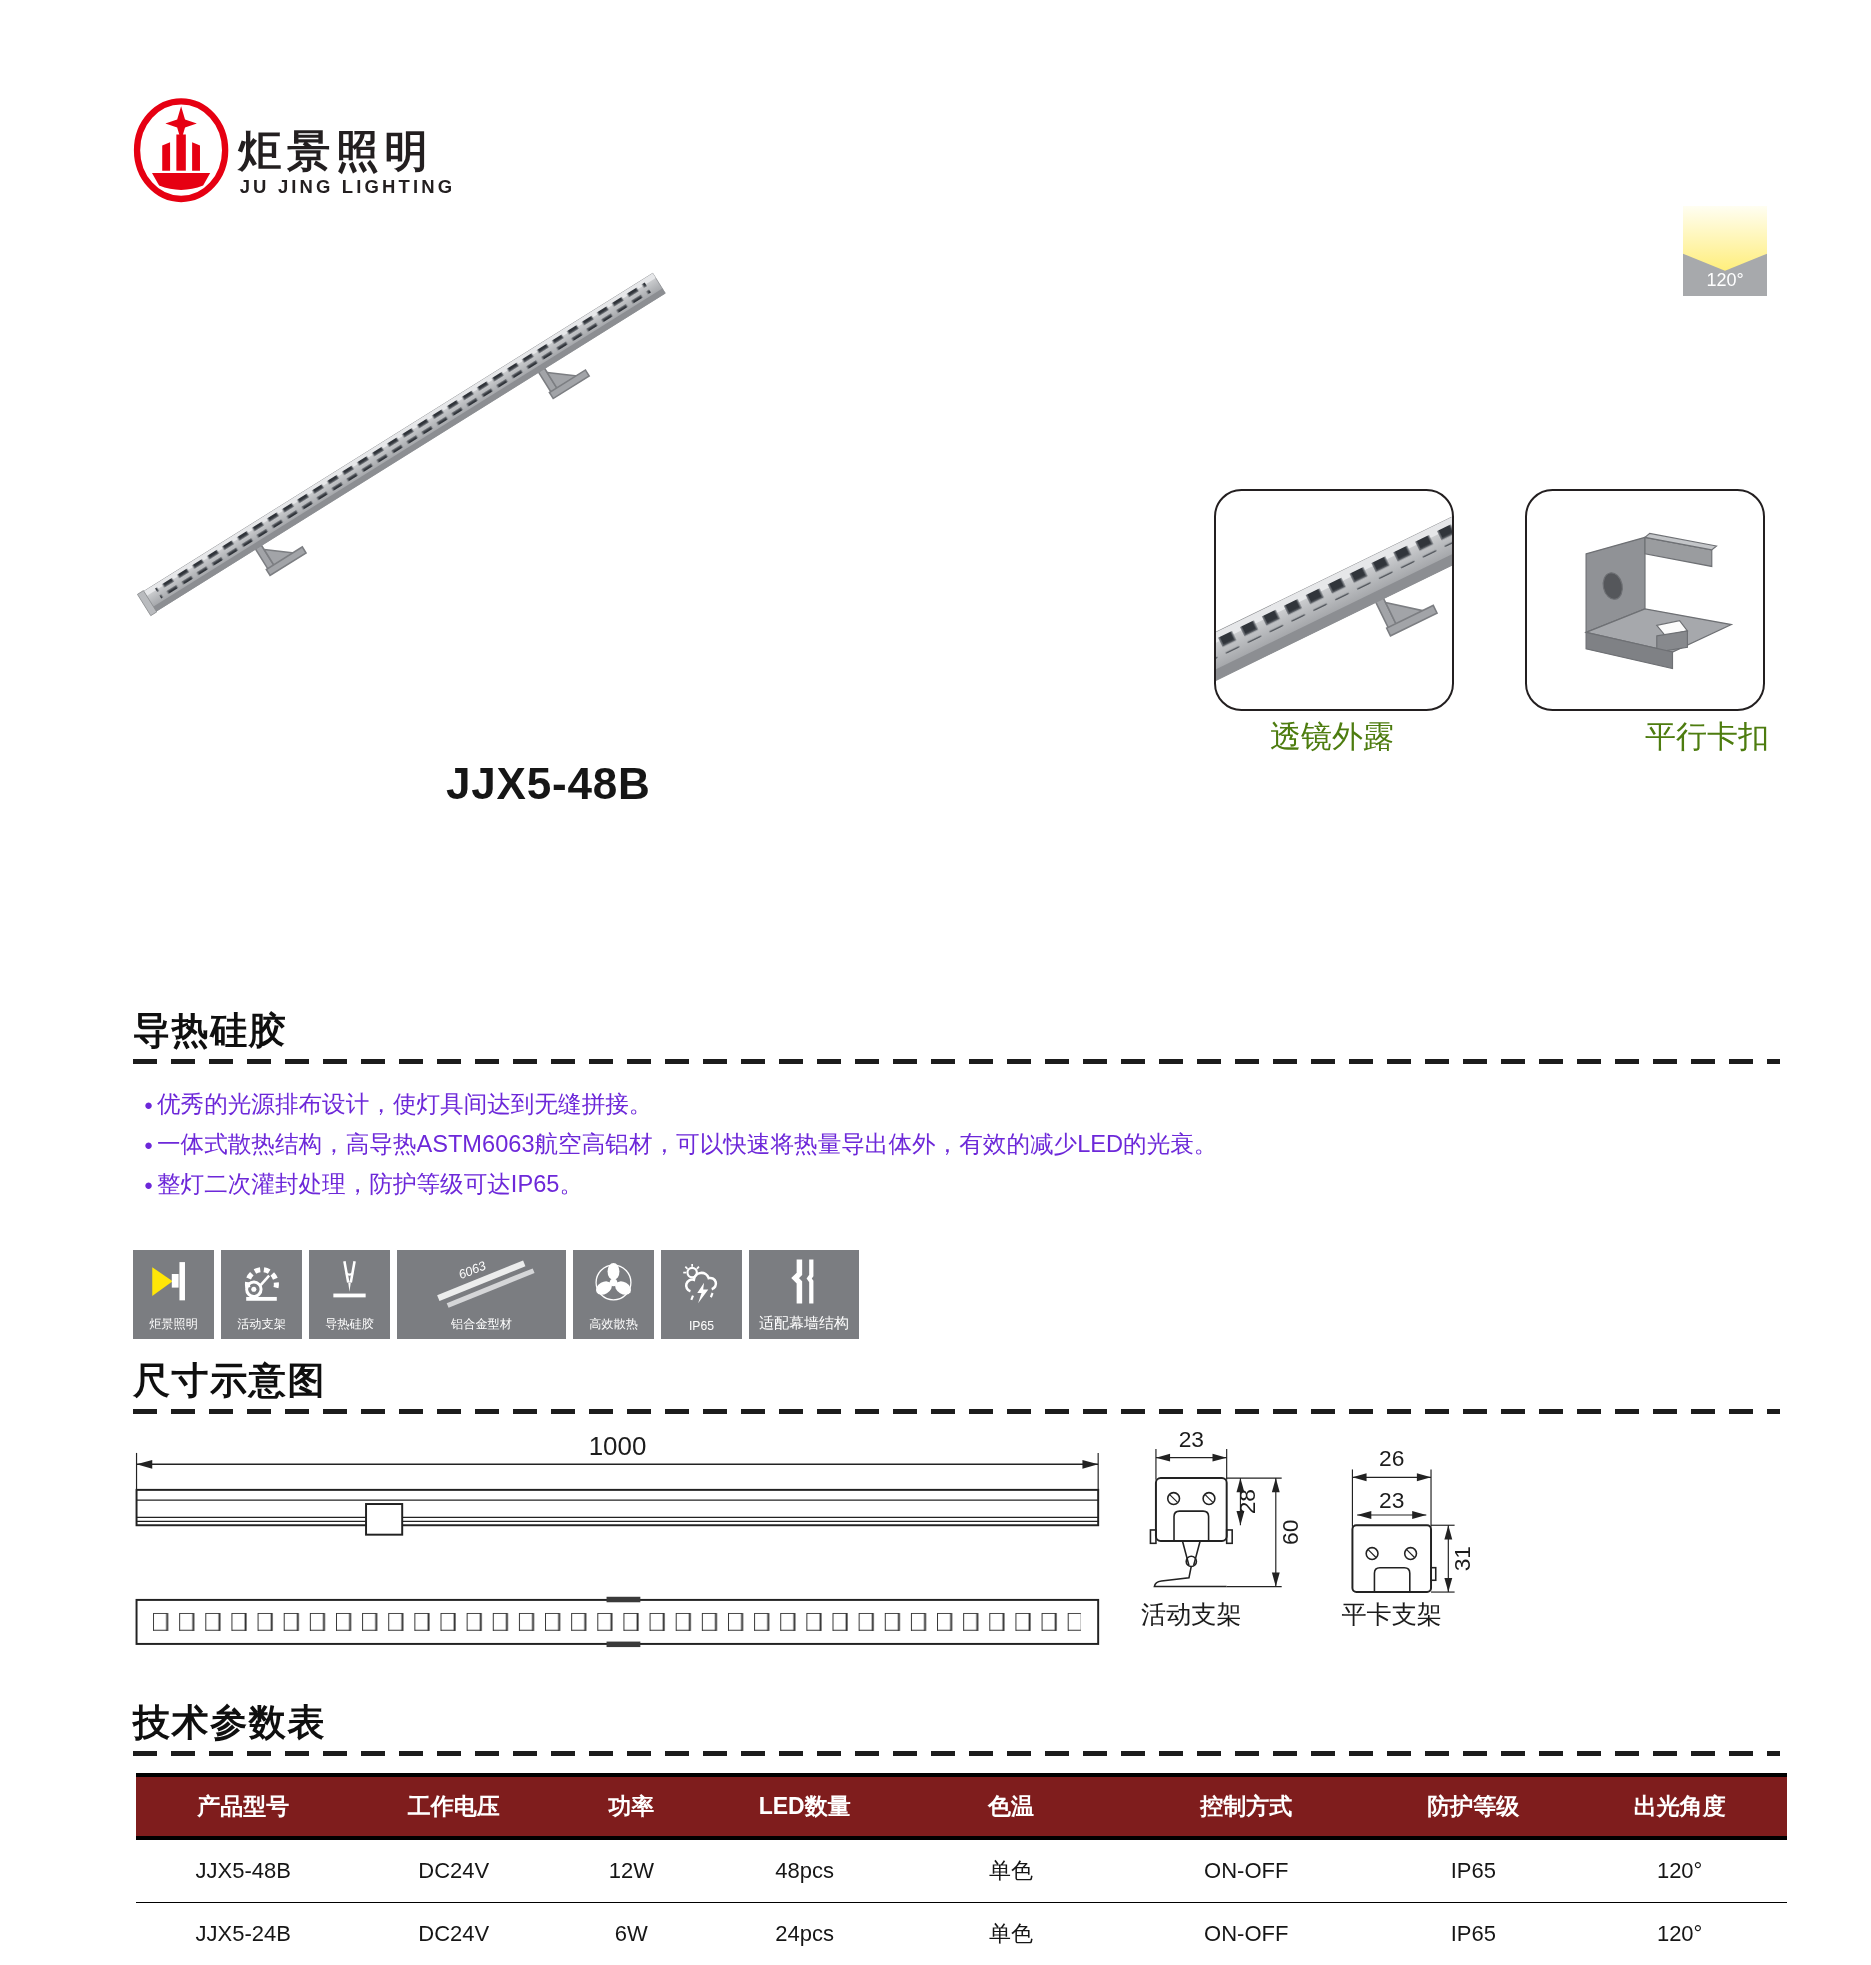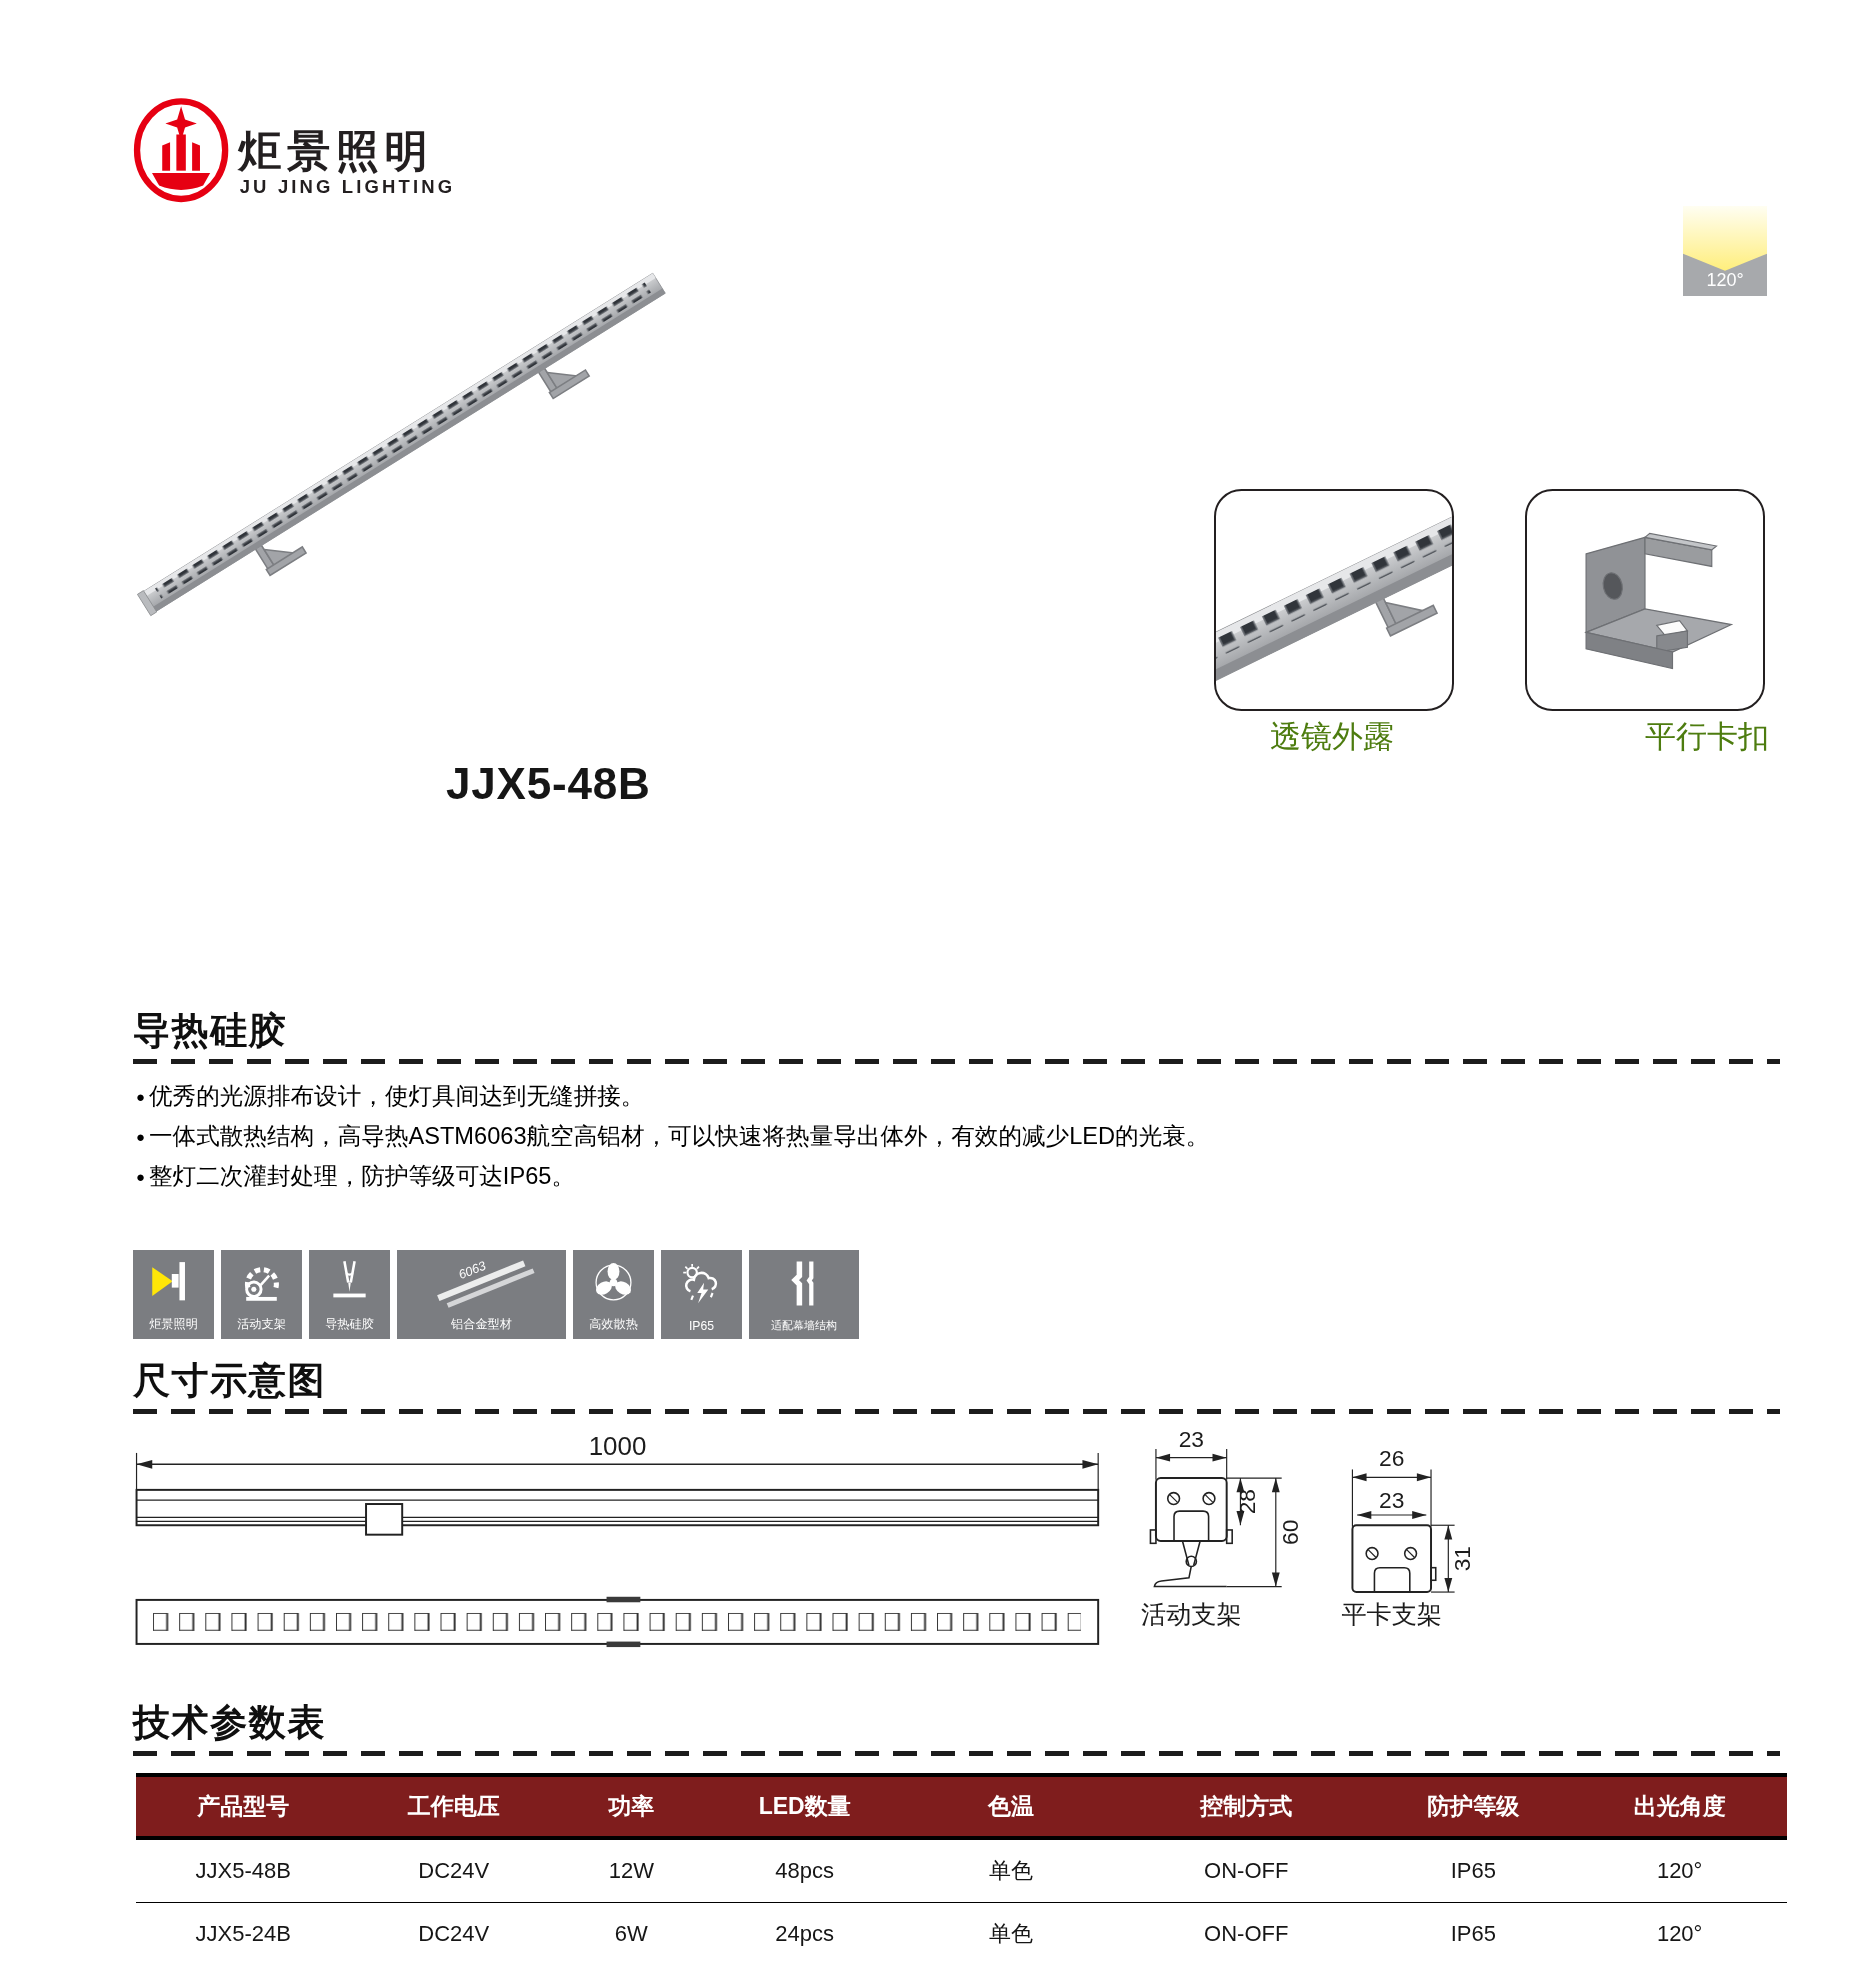--- a/index.html
+++ b/index.html
@@ -3,30 +3,30 @@
 <meta charset="utf-8">
 <style>
   html,body{margin:0;padding:0;background:#e9e9e9;}
   .page{position:relative;width:1872px;height:2647px;background:#ffffff;overflow:hidden;
         font-family:"Liberation Sans", sans-serif;color:#1c1c1c;}
   .abs{position:absolute;}
   
   .sec-title{font-size:37px;font-weight:bold;color:#0f0f0f;letter-spacing:1.6px;}
   .dash-rule{height:4.7px;background:repeating-linear-gradient(90deg,#1c1c1c 0 23.6px,transparent 23.6px 38px);}
   
-  .features{list-style:none;margin:0;padding:0;font-size:23.6px;color:#000000;}
+  .features{list-style:none;margin:8px;padding:0;font-size:23.6px;color:#6d28d9;}
   .features li{height:40px;line-height:40px;white-space:nowrap;}
   .features .dot{font-size:15px;vertical-align:2.4px;margin-right:3.9px;}
   
   .tile-row{display:flex;gap:7px;}
   .tile{background:#7b7d81;height:89px;display:flex;flex-direction:column;align-items:center;justify-content:flex-end;}
   .tile .ic{flex:1;display:flex;align-items:center;justify-content:center;width:100%;}
   .tile .lb{color:#fff;font-size:12.2px;margin-bottom:6.3px;white-space:nowrap;}
   .t1{width:81px}.t2{width:81px}.t3{width:81px}.t4{width:169px}.t5{width:81px}.t6{width:81px}.t7{width:110px}
-  .t7 .lb{font-size:11px;}
+  .t7 .lb{font-size:15px;}
   
   table.spec{border-collapse:collapse;width:1651px;table-layout:fixed;}
   table.spec th{background:#7f1d1d;color:#fff;font-size:23px;font-weight:bold;height:57px;
                 border-top:4.7px solid #000;border-bottom:4.7px solid #000;}
   table.spec td{font-size:22px;color:#161616;text-align:center;height:60px;border-bottom:1.6px solid #000;background:#fff;}
   table.spec tr:last-child td{border-bottom:3.5px solid #000;}
   
   .dbox{border:2.8px solid #231f20;border-radius:27.5px;background:#fff;overflow:hidden;}
   .dcap{font-size:31px;color:#4d7c0f;text-align:center;}
   

